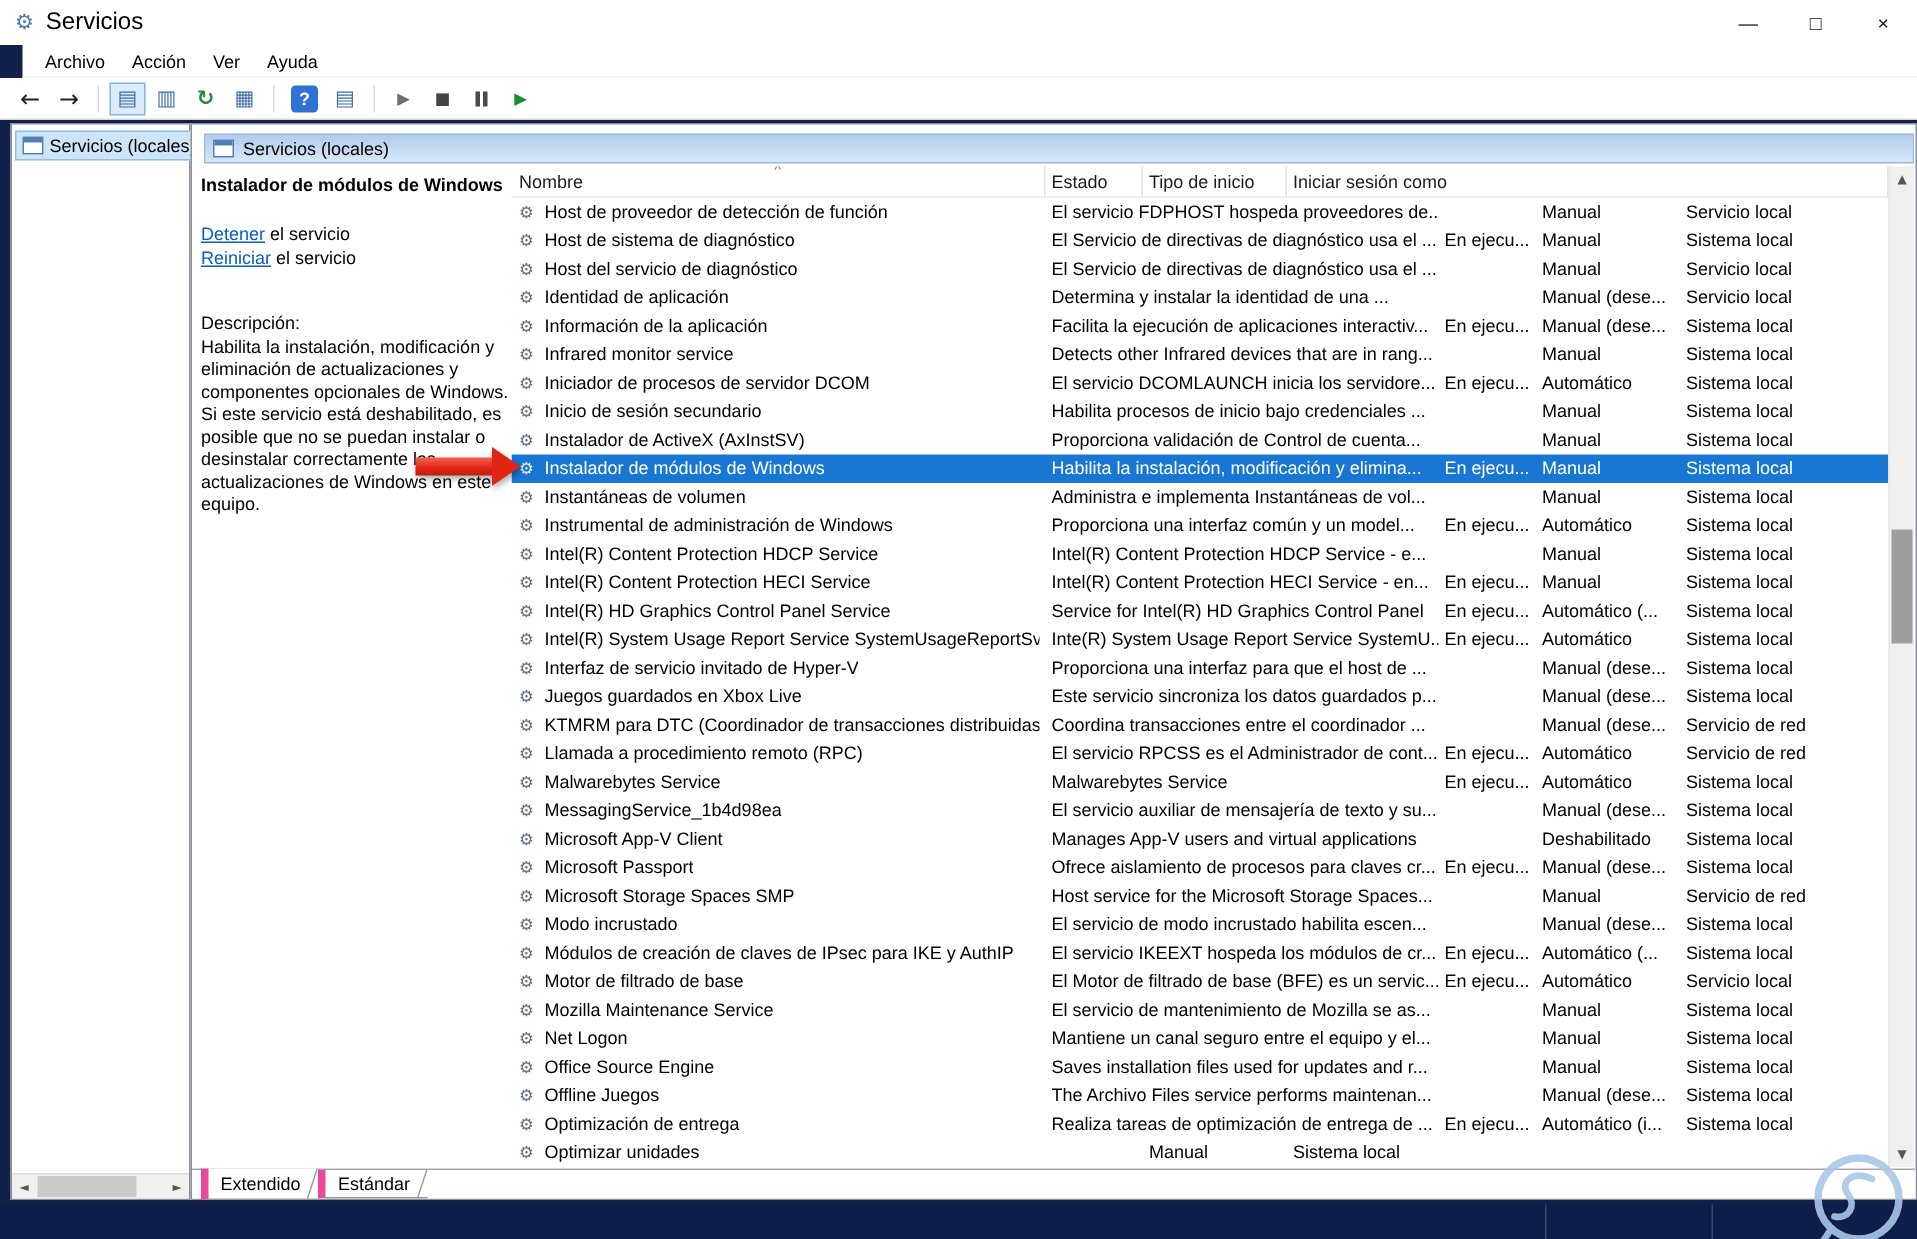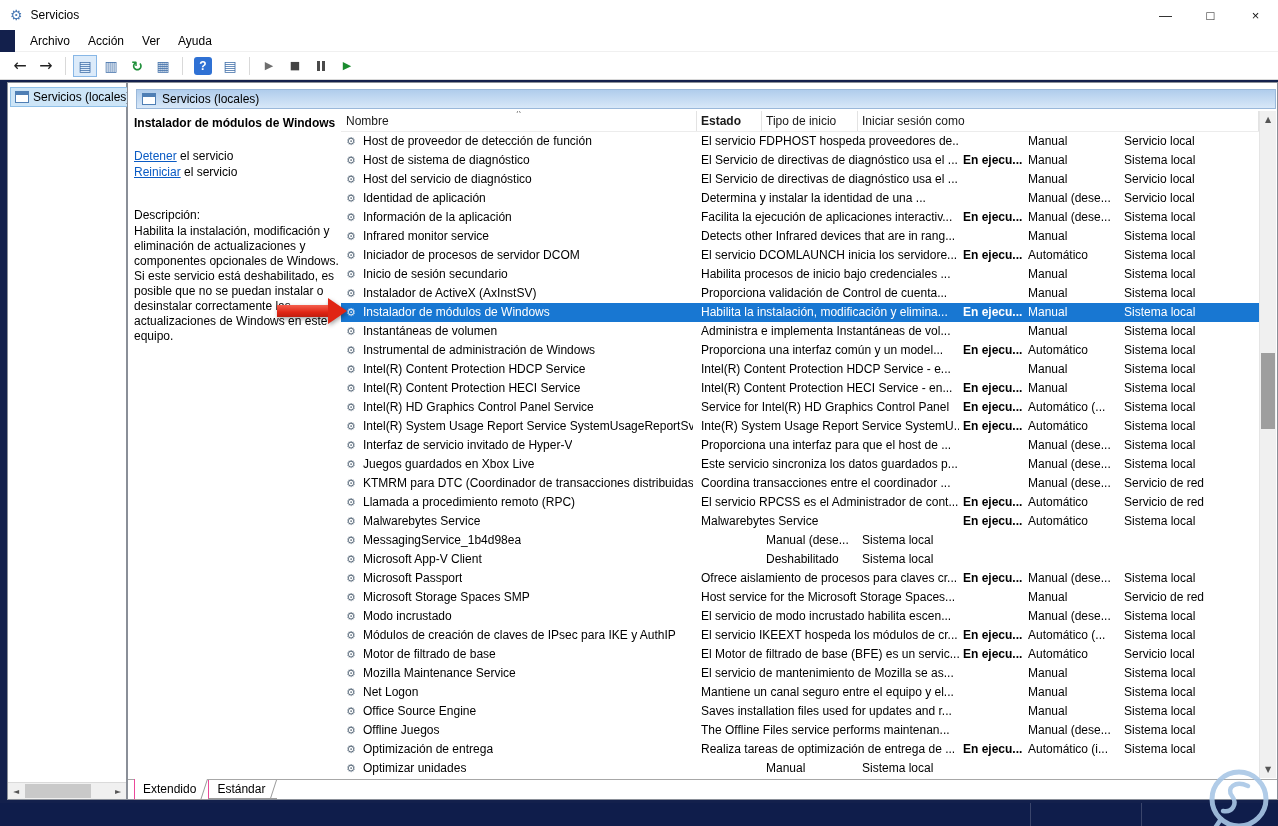--- a/index.html
+++ b/index.html
@@ -2,21 +2,21 @@
 <html><head>
 <meta charset="utf-8">
 <style>
   * { margin:0; padding:0; box-sizing:border-box; }
   html,body { width:1278px; height:826px; overflow:hidden; }
   body { font-family:"Liberation Sans", sans-serif; font-size:12px; color:#000; background:#13204c; position:relative; }
 
   
   .titlebar { position:absolute; top:0; left:0; right:0; height:30px; background:#fff; display:flex; align-items:center; padding-left:10px; }
   .app-icon { font-family:"DejaVu Sans",sans-serif; font-size:14px; color:#4a7ab5; margin-right:8px; }
-  .title { font-size:12px; color:#000; }
+  .title { font-size:16px; color:#000; }
   .win-controls { margin-left:auto; display:flex; height:100%; }
   .wbtn { width:45px; height:100%; display:flex; align-items:center; justify-content:center; font-size:13px; color:#111; cursor:default; }
   .menubar { position:absolute; top:30px; left:0; right:0; height:22px; background:#fff; display:flex; align-items:center; padding-left:6px; border-bottom:1px solid #f0f0f0;margin-left:15px; }
   .menu-item { padding:0 9px; font-size:12px; }
   .toolbar { position:absolute; top:52px; left:0; right:0; height:28px; background:#fff; display:flex; align-items:center; padding-left:8px; gap:2px; border-bottom:1px solid #d8d8d8; }
   .tool { width:24px; height:22px; display:flex; align-items:center; justify-content:center; font-family:"DejaVu Sans",sans-serif; font-size:14px; color:#3f6ea8; }
   .tool.back, .tool.forward { font-size:16px; color:#222; }
   .tool.refresh { color:#1f8f3a; font-weight:bold; }
   .tool.console-tree { background:#dcebfa; border:1px solid #88b7e6; }
   .tool.help { background:#2f71d4; color:#fff; width:18px; height:18px; border-radius:3px; font-weight:bold; font-size:12px; margin:0 4px; font-family:"Liberation Sans",sans-serif; }
@@ -50,33 +50,33 @@
   .svc-desc { line-height:15px; width:205px; }
 
   .list { position:absolute; left:213px; right:18px; top:28px; bottom:20px; }
   .lheader { display:flex; height:21px; line-height:21px; border-bottom:1px solid #ececec; color:#1a1a1a; }
   .hcell { position:relative; padding:0 4px; white-space:nowrap; overflow:hidden; border-right:1px solid #e3e3e3; flex-shrink:0; }
   .sort { position:absolute; top:-3px; left:50%; transform:translateX(-50%); font-size:9px; line-height:10px; color:#666; }
   .lrows { overflow:hidden; height:649px; }
   .lrow { display:flex; height:19px; line-height:19px; align-items:center; }
   .cell { padding:0 4px; white-space:nowrap; overflow:hidden; flex-shrink:0; }
   .c-name { width:356px; display:flex; align-items:center; gap:4px; padding-left:5px; }
-  .c-desc { width:262px; } .c-estado { width:65px;font-weight:bold; } .c-inicio { width:96px; } .c-sesion { flex:1; }
+  .c-desc { width:262px; } .c-estado { width:65px; } .c-inicio { width:96px; } .c-sesion { flex:1; }
   .svc-icon { font-family:"DejaVu Sans",sans-serif; font-size:11px; color:#5f6f7f; width:13px; flex-shrink:0; }
   .nm { overflow:hidden; white-space:nowrap; }
   .lrow.selected { background:#1877d2; color:#fff; }
   .lrow.selected .svc-icon { color:#e8eef5; }
 
   .vscroll { position:absolute; right:1px; top:28px; width:17px; height:667px; background:#f0f0f0; border-left:1px solid #e5e5e5; }
   .varrow { position:absolute; left:0; right:0; top:0; height:17px; line-height:17px; text-align:center; font-family:"DejaVu Sans",sans-serif; font-size:8px; color:#555; }
   .varrow.down { top:auto; bottom:0; }
   .vthumb { position:absolute; left:1px; right:1px; top:242px; height:76px; background:#9e9e9e; }
 
   .tabstrip { position:absolute; left:0; right:0; bottom:0; height:20px; background:#fff; border-top:1px solid #a7a7a7; display:flex; padding-left:6px; }
-  .tab { position:relative; height:100%; display:flex; align-items:center; padding:0 12px 0 8px; border-left:1px solid #ec4899; border-bottom:1px solid #9a9a9a; background:#fff; }
+  .tab { position:relative; height:100%; display:flex; align-items:center; padding:0 12px 0 8px; border-left:5px solid #ec4899; border-bottom:1px solid #9a9a9a; background:#fff; }
   .tab::after { content:""; position:absolute; top:0; right:0; width:9px; height:100%; border-right:1px solid #9a9a9a; transform:skewX(-18deg); transform-origin:top right; }
   .tab.active { margin-top:-1px; height:21px; z-index:2; }
 
   
   .taskbar { position:absolute; bottom:0; left:0; right:0; height:23px; background:#0f1d4b; }
   .tdiv { position:absolute; top:0; bottom:0; width:1px; background:rgba(255,255,255,0.18); }
   .tdiv.d1 { left:1030px; } .tdiv.d2 { left:1141px; }
 
   .red-arrow { position:absolute; left:277px; top:298px; width:70px; height:26px; z-index:40; filter:drop-shadow(1px 2px 2px rgba(0,0,0,0.35)); }
   .red-arrow .shaft { position:absolute; left:0; top:7px; width:51px; height:12px; background:linear-gradient(to bottom,#f4604f,#e02514 60%,#c01d0e); }
@@ -373,29 +373,31 @@
             <div class="cell c-desc">Malwarebytes Service</div>
             <div class="cell c-estado">En ejecu...</div>
             <div class="cell c-inicio">Automático</div>
             <div class="cell c-sesion">Sistema local</div>
           </div>
           <div class="lrow">
             <div class="cell c-name">
               <span class="svc-icon">⚙</span>
               <span class="nm">MessagingService_1b4d98ea</span>
             </div>
+            <div class="cell c-desc">El servicio auxiliar de mensajería de texto y su...</div>
             <div class="cell c-estado"></div>
             <div class="cell c-inicio">Manual (dese...</div>
             <div class="cell c-sesion">Sistema local</div>
           </div>
           <div class="lrow">
             <div class="cell c-name">
               <span class="svc-icon">⚙</span>
               <span class="nm">Microsoft App-V Client</span>
             </div>
+            <div class="cell c-desc">Manages App-V users and virtual applications</div>
             <div class="cell c-estado"></div>
             <div class="cell c-inicio">Deshabilitado</div>
             <div class="cell c-sesion">Sistema local</div>
           </div>
           <div class="lrow">
             <div class="cell c-name">
               <span class="svc-icon">⚙</span>
               <span class="nm">Microsoft Passport</span>
             </div>
             <div class="cell c-desc">Ofrece aislamiento de procesos para claves cr...</div>
@@ -471,21 +473,21 @@
             <div class="cell c-desc">Saves installation files used for updates and r...</div>
             <div class="cell c-estado"></div>
             <div class="cell c-inicio">Manual</div>
             <div class="cell c-sesion">Sistema local</div>
           </div>
           <div class="lrow">
             <div class="cell c-name">
               <span class="svc-icon">⚙</span>
               <span class="nm">Offline Juegos</span>
             </div>
-            <div class="cell c-desc">The Offline Files service performs maintenan...</div>
+            <div class="cell c-desc">The Archivo Files service performs maintenan...</div>
             <div class="cell c-estado"></div>
             <div class="cell c-inicio">Manual (dese...</div>
             <div class="cell c-sesion">Sistema local</div>
           </div>
           <div class="lrow">
             <div class="cell c-name">
               <span class="svc-icon">⚙</span>
               <span class="nm">Optimización de entrega</span>
             </div>
             <div class="cell c-desc">Realiza tareas de optimización de entrega de ...</div>

